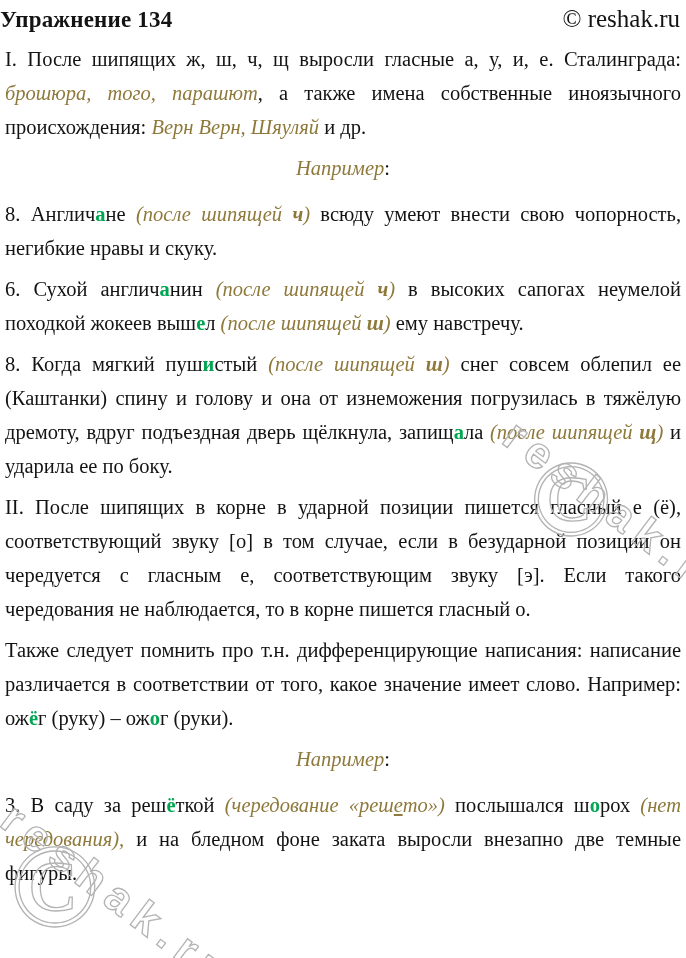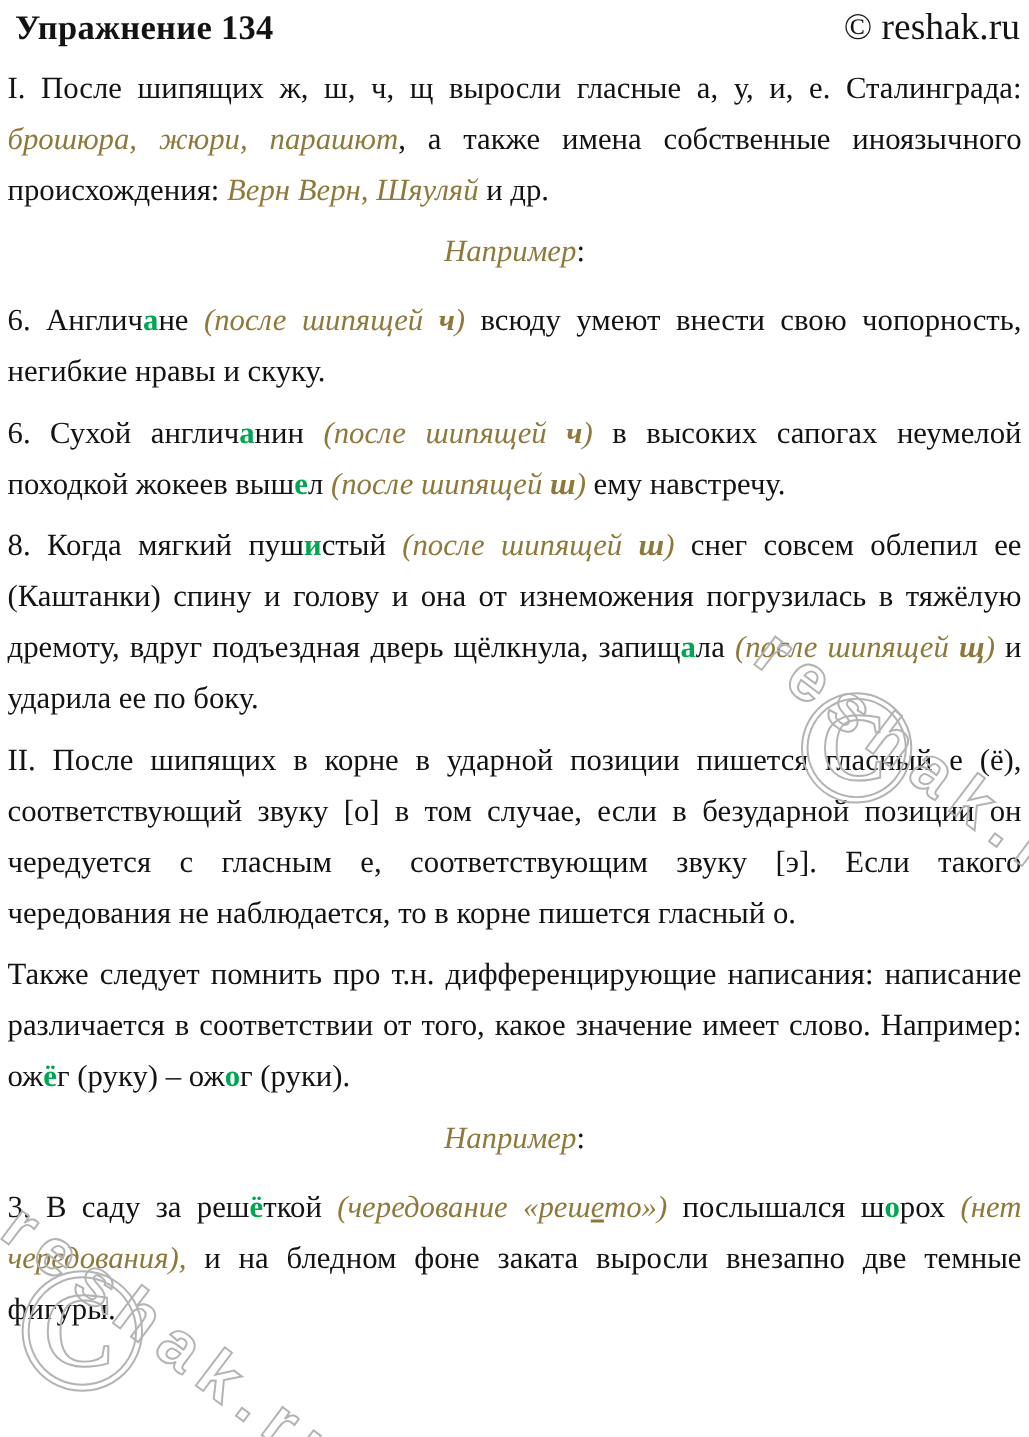--- a/index.html
+++ b/index.html
@@ -7,21 +7,21 @@
     width: 686px; height: 958px;
     background: #ffffff;
     position: relative;
     overflow: hidden;
     font-family: "Liberation Serif", serif;
     color: #131313;
   }
   .page { position: relative; width: 100%; height: 100%; z-index: 1; }
   header.page-header {
     display: flex; justify-content: space-between; align-items: baseline;
-    padding: 5px 6px 0 10px; margin-bottom: 9px;
+    padding: 5px 6px 0 0; margin-bottom: 9px;
   }
   h1.title {
     margin: 0; font-size: 23px; font-weight: 700; letter-spacing: .2px;
   }
   .copyright { font-size: 25px; font-weight: 400; }
   main.body-text { padding: 0 5px; }
   p.para {
     margin: 0 0 7px 0;
     font-size: 20.5px; line-height: 34px;
     text-align: justify;
@@ -60,23 +60,23 @@
 <body>
 
 <div class="page">
 
   <header class="page-header">
     <h1 class="title">Упражнение 134</h1>
     <div class="copyright">© reshak.ru</div>
   </header>
 
   <main class="body-text">
-    <p class="para"><span>I. После шипящих </span><span class="s-b">ж, ш, ч, щ</span><span> выросли гласные </span><span class="s-b">а, у, и, е</span><span>. Сталинграда: </span><span class="s-i">брошюра, жюри, парашют</span><span>, а также имена собственные иноязычного происхождения: </span><span class="s-i">Верн Верн, Шяуляй</span><span> и др.</span></p>
+    <p class="para"><span>I. После шипящих </span><span class="s-b">ж, ш, ч, щ</span><span> выросли гласные </span><span class="s-b">а, у, и, е</span><span>. Сталинграда: </span><span class="s-i">брошюра, того, парашют</span><span>, а также имена собственные иноязычного происхождения: </span><span class="s-i">Верн Верн, Шяуляй</span><span> и др.</span></p>
     <p class="para label"><span class="s-i">Например</span><span>:</span></p>
-    <p class="para"><span>6. Англич</span><span class="s-g">а</span><span>не </span><span class="s-i">(после шипящей </span><span class="s-ib">ч</span><span class="s-i">)</span><span> всюду умеют внести свою чопорность, негибкие нравы и скуку.</span></p>
+    <p class="para"><span>8. Англич</span><span class="s-g">а</span><span>не </span><span class="s-i">(после шипящей </span><span class="s-ib">ч</span><span class="s-i">)</span><span> всюду умеют внести свою чопорность, негибкие нравы и скуку.</span></p>
     <p class="para"><span>6. Сухой англич</span><span class="s-g">а</span><span>нин </span><span class="s-i">(после шипящей </span><span class="s-ib">ч</span><span class="s-i">)</span><span> в высоких сапогах неумелой походкой жокеев выш</span><span class="s-g">е</span><span>л </span><span class="s-i">(после шипящей </span><span class="s-ib">ш</span><span class="s-i">)</span><span> ему навстречу.</span></p>
     <p class="para"><span>8. Когда мягкий пуш</span><span class="s-g">и</span><span>стый </span><span class="s-i">(после шипящей </span><span class="s-ib">ш</span><span class="s-i">)</span><span> снег совсем облепил ее (Каштанки) спину и голову и она от изнеможения погрузилась в тяжёлую дремоту, вдруг подъездная дверь щёлкнула, запищ</span><span class="s-g">а</span><span>ла </span><span class="s-i">(после шипящей </span><span class="s-ib">щ</span><span class="s-i">)</span><span> и ударила ее по боку.</span></p>
     <p class="para"><span>II. После шипящих в корне в ударной позиции пишется гласный </span><span class="s-b">е (ё),</span><span> соответствующий звуку [о] в том случае, если в безударной позиции он чередуется с гласным </span><span class="s-b">е</span><span>, соответствующим звуку [э]. Если такого чередования не наблюдается, то в корне пишется гласный </span><span class="s-b">о</span><span>.</span></p>
     <p class="para"><span>Также следует помнить про т.н. дифференцирующие написания: написание различается в соответствии от того, какое значение имеет слово. Например: ож</span><span class="s-g">ё</span><span>г (руку) – ож</span><span class="s-g">о</span><span>г (руки).</span></p>
     <p class="para label"><span class="s-i">Например</span><span>:</span></p>
     <p class="para"><span>3. В саду за реш</span><span class="s-g">ё</span><span>ткой </span><span class="s-i">(чередование «реш</span><span class="s-iu">е</span><span class="s-i">то»)</span><span> послышался ш</span><span class="s-g">о</span><span>рох </span><span class="s-i">(нет чередования),</span><span> и на бледном фоне заката выросли внезапно две темные фигуры.</span></p>
   </main>
 
   <span class="wm wm-text" id="wm1-text">reshak.ru</span>
   <span class="wm wm-sym" id="wm1-sym">©</span>

